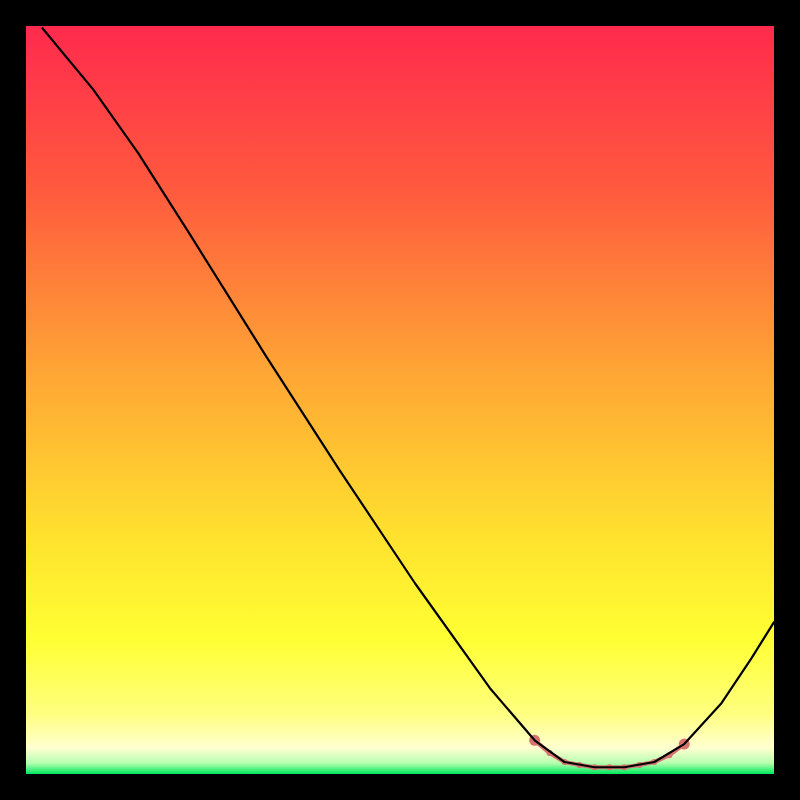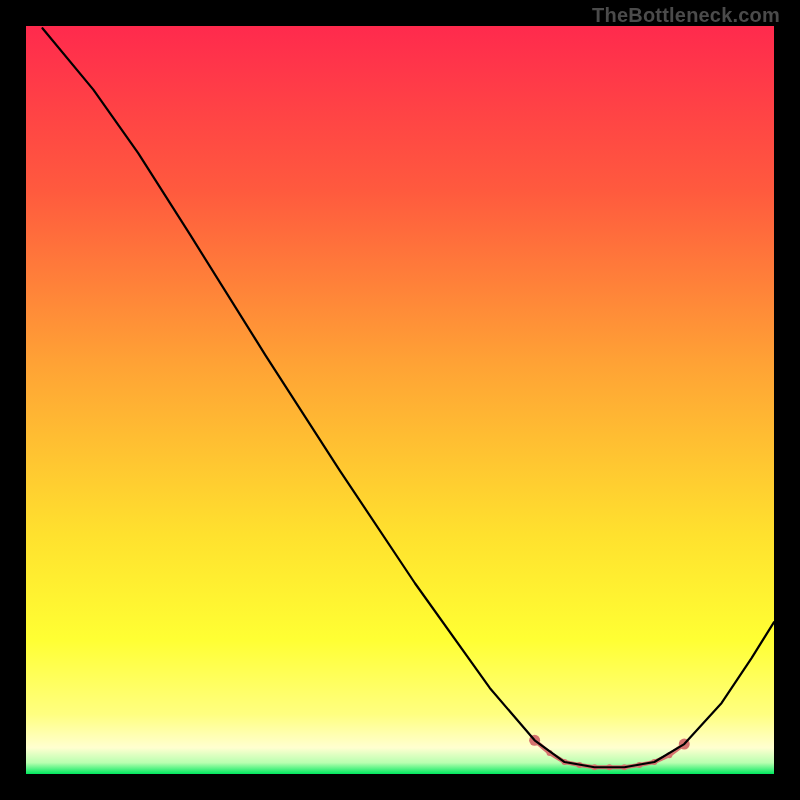--- a/index.html
+++ b/index.html
@@ -57,14 +57,13 @@
         <circle cx="594.48" cy="767.268" r="3.0250000000000004" fill="#d6736f"></circle>
         <circle cx="609.44" cy="767.268" r="3.0250000000000004" fill="#d6736f"></circle>
         <circle cx="624.4" cy="767.268" r="3.0250000000000004" fill="#d6736f"></circle>
         <circle cx="639.36" cy="765.024" r="3.0250000000000004" fill="#d6736f"></circle>
         <circle cx="654.3199999999999" cy="762.032" r="3.0250000000000004" fill="#d6736f"></circle>
         <circle cx="669.28" cy="755.3" r="3.0250000000000004" fill="#d6736f"></circle>
         <circle cx="684.24" cy="744.08" r="5.5" fill="#d6736f"></circle>
       </g>
     <path id="main-curve" fill="none" stroke-linecap="round" stroke-linejoin="round" d="M 42.456 28.244000000000028 L 93.32 89.57999999999993 L 138.2 153.16000000000008 L 190.56 235.44000000000005 L 265.36 355.11999999999995 L 340.15999999999997 471.06 L 414.96000000000004 583.26 L 489.76 687.98 L 534.6400000000001 740.34 L 564.56 762.032 L 594.48 767.268 L 624.4 767.268 L 654.3199999999999 762.032 L 684.24 744.08 L 721.64 702.94 L 751.56 658.06 L 774 622.156" stroke="#000000" stroke-width="2.2"></path>
   </svg>
-  <div class="watermark">TheBottleneck.com</div>
 </div>
 
 </body></html>

